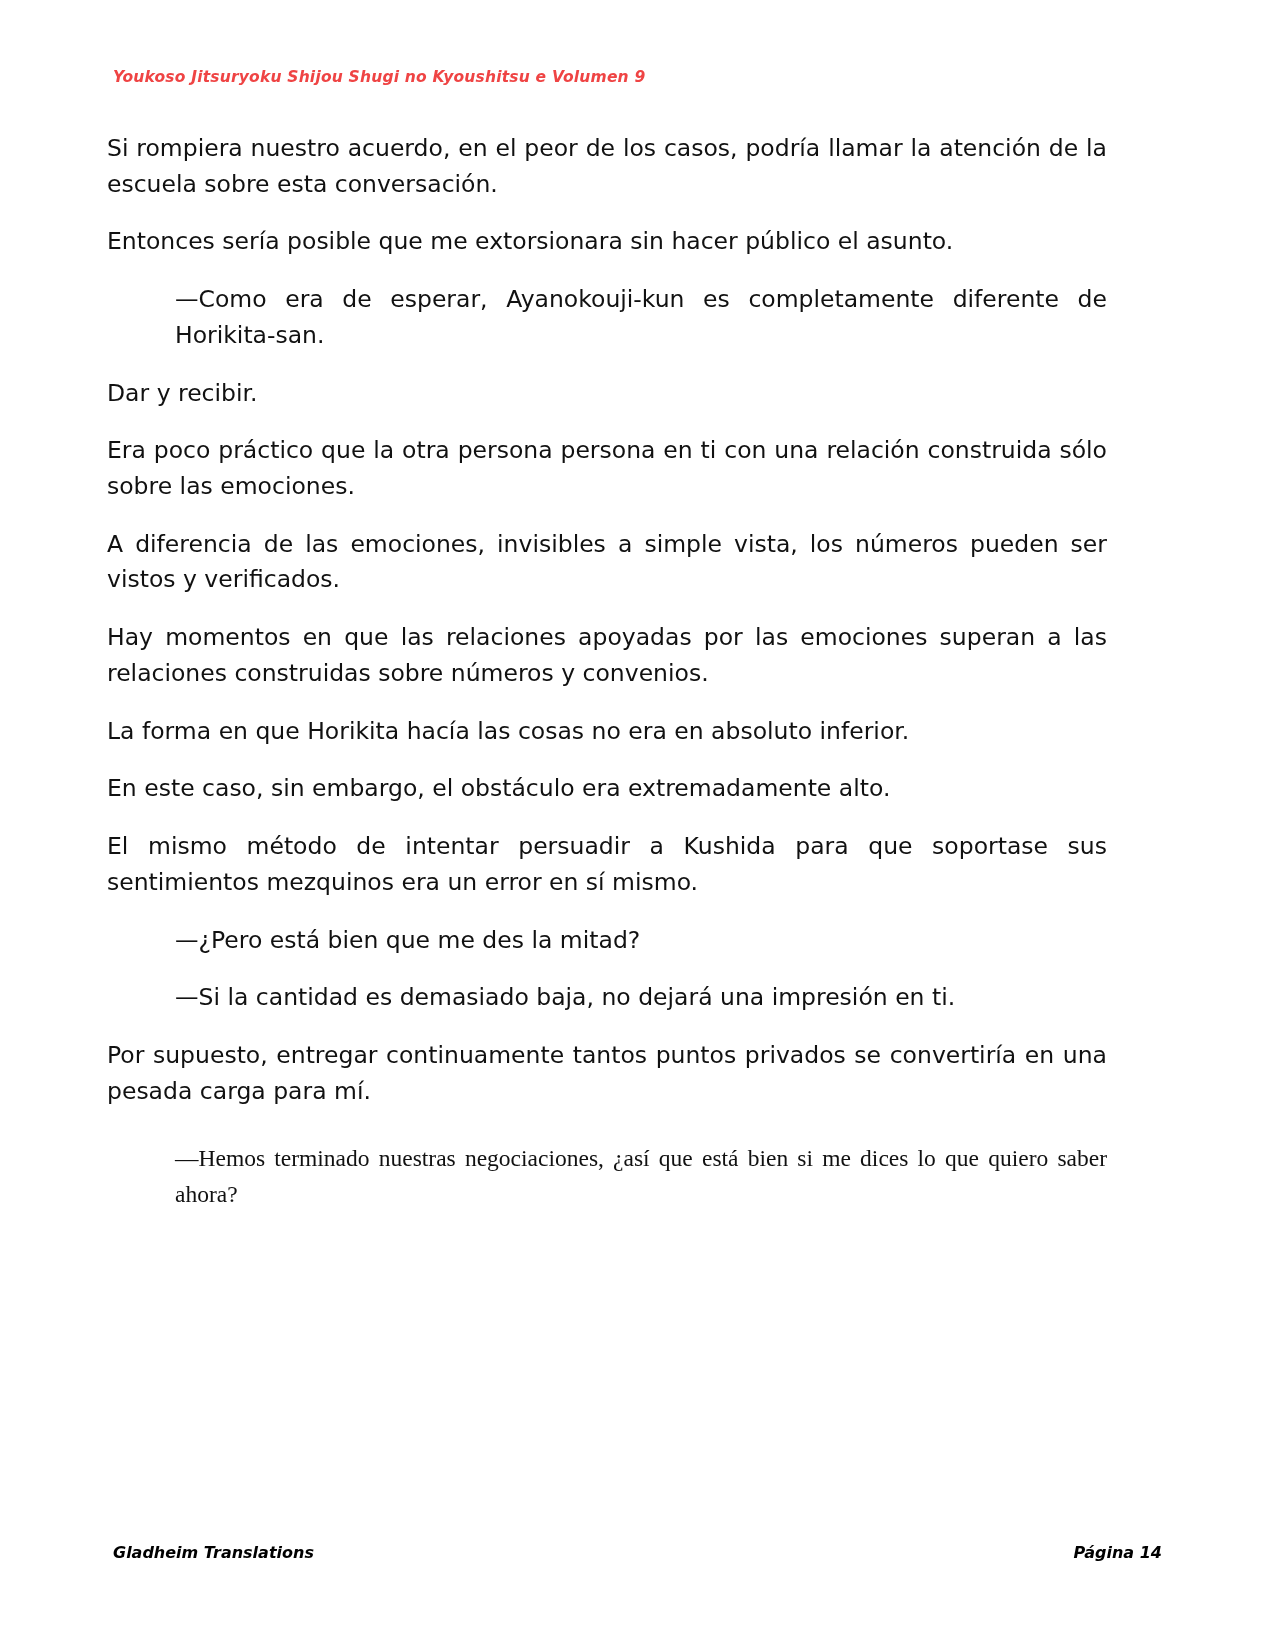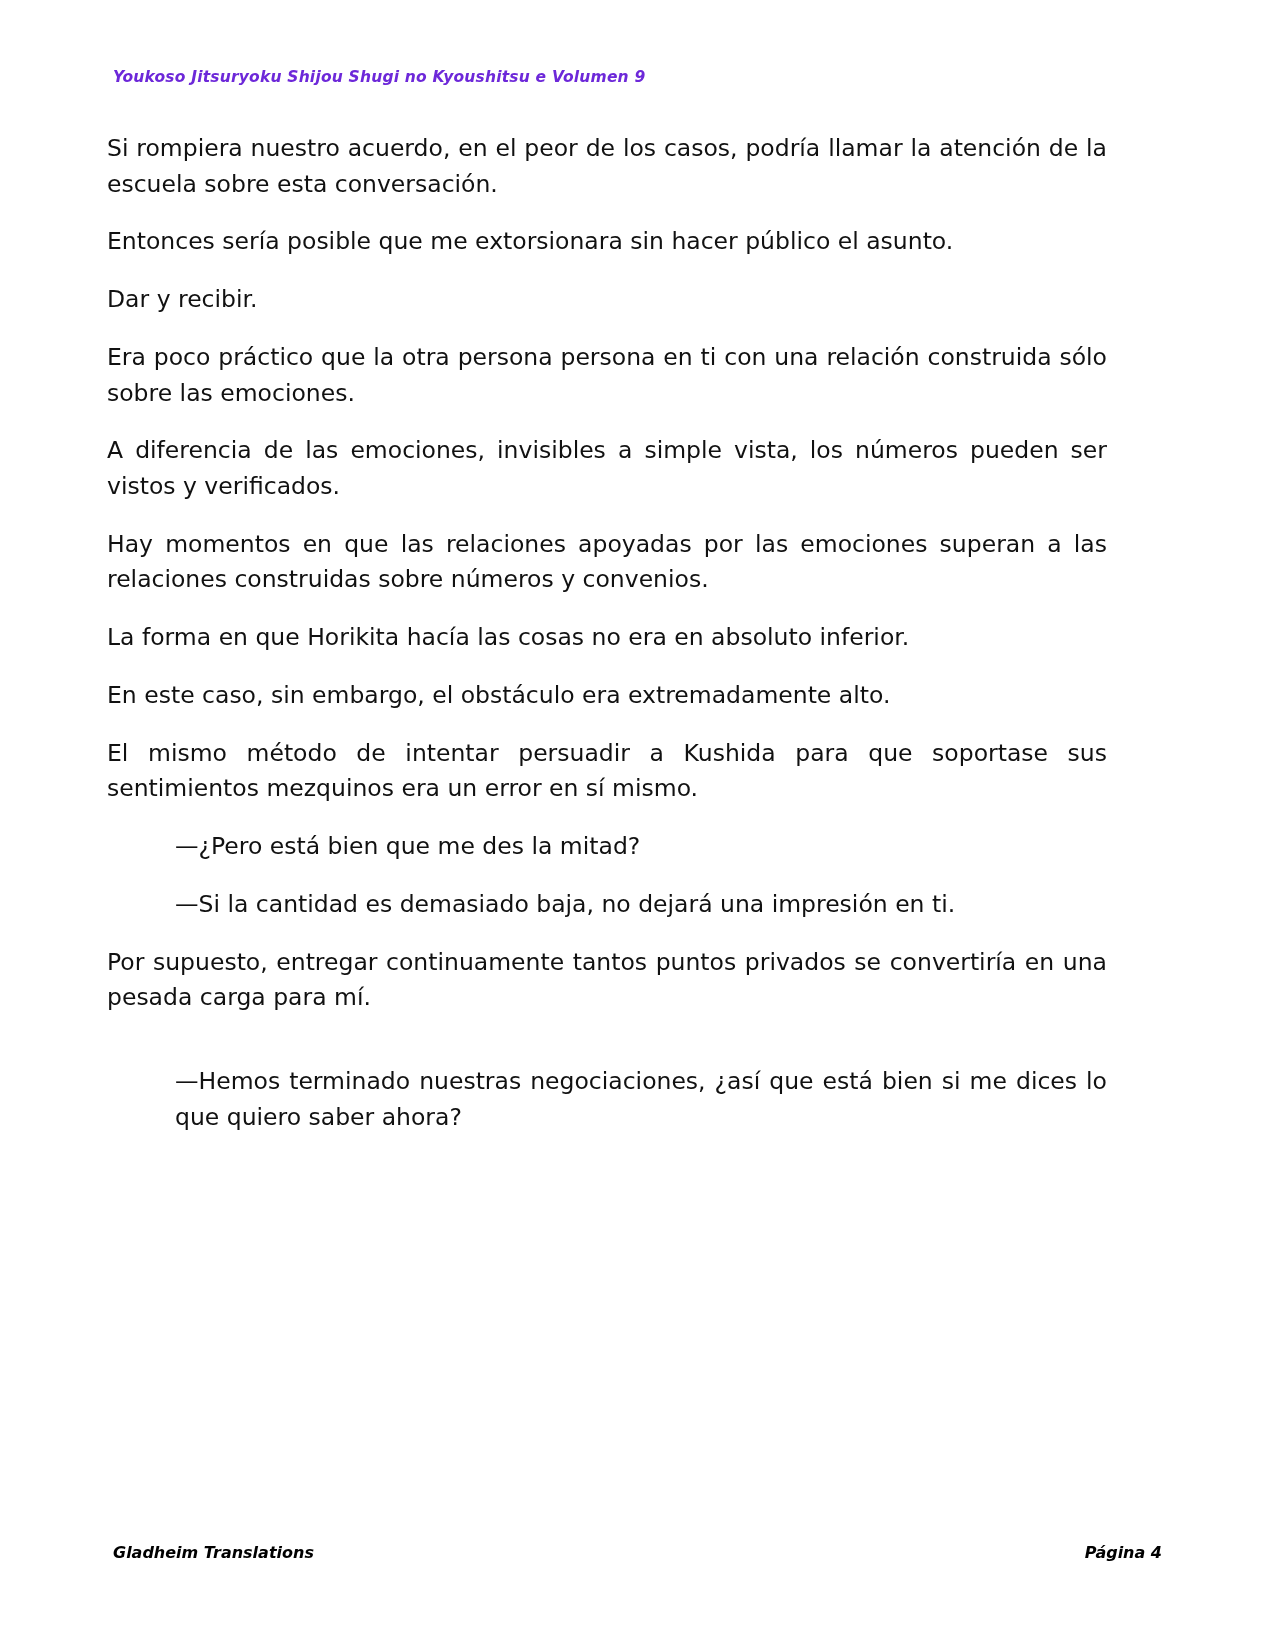--- a/index.html
+++ b/index.html
@@ -20,21 +20,21 @@
   .header {
     position: absolute;
     top: 68px;
     left: 113px;
     right: 113px;
     font-family: "DejaVu Sans", sans-serif;
     font-weight: bold;
     font-style: italic;
     font-size: 15.5px;
     letter-spacing: 0.2px;
-    color: #6d28d9;
+    color: #ef4444;
     white-space: nowrap;
   }
   .content {
     position: absolute;
     top: 131px;
     left: 107px;
     width: 1000px;
   }
   p {
     margin: 0 0 22px 0;
@@ -45,21 +45,22 @@
     color: #111111;
   }
   p.dialog {
     margin-left: 68px;
     width: 932px;
   }
   p.gap-before {
     margin-top: 56px;
   }
   p.gap-before-big {
-    margin-top: 48px;
+    margin-top: 32px;
+    font-family: Liberation Serif, serif;
   }
   .footer {
     position: absolute;
     bottom: 88px;
     left: 113px;
     right: 113px;
     display: flex;
     justify-content: space-between;
     align-items: baseline;
     font-family: "DejaVu Sans", sans-serif;
@@ -71,31 +72,32 @@
 </head>
 <body>
 
 <div class="page">
 
   <div class="header">Youkoso Jitsuryoku Shijou Shugi no Kyoushitsu e Volumen 9</div>
 
   <div class="content">
     <p>Si rompiera nuestro acuerdo, en el peor de los casos, podría llamar la atención de la escuela sobre esta conversación.</p>
     <p>Entonces sería posible que me extorsionara sin hacer público el asunto.</p>
+    <p class="dialog">—Como era de esperar, Ayanokouji-kun es completamente diferente de Horikita-san.</p>
     <p>Dar y recibir.</p>
     <p>Era poco práctico que la otra persona persona en ti con una relación construida sólo sobre las emociones.</p>
     <p>A diferencia de las emociones, invisibles a simple vista, los números pueden ser vistos y verificados.</p>
     <p>Hay momentos en que las relaciones apoyadas por las emociones superan a las relaciones construidas sobre números y convenios.</p>
     <p>La forma en que Horikita hacía las cosas no era en absoluto inferior.</p>
     <p>En este caso, sin embargo, el obstáculo era extremadamente alto.</p>
     <p>El mismo método de intentar persuadir a Kushida para que soportase sus sentimientos mezquinos era un error en sí mismo.</p>
     <p class="dialog">—¿Pero está bien que me des la mitad?</p>
     <p class="dialog">—Si la cantidad es demasiado baja, no dejará una impresión en ti.</p>
     <p>Por supuesto, entregar continuamente tantos puntos privados se convertiría en una pesada carga para mí.</p>
     <p class="dialog gap-before-big">—Hemos terminado nuestras negociaciones, ¿así que está bien si me dices lo que quiero saber ahora?</p>
   </div>
 
   <div class="footer">
     <span>Gladheim Translations</span>
-    <span>Página 4</span>
+    <span>Página 14</span>
   </div>
 
 </div>
 
 </body></html>

